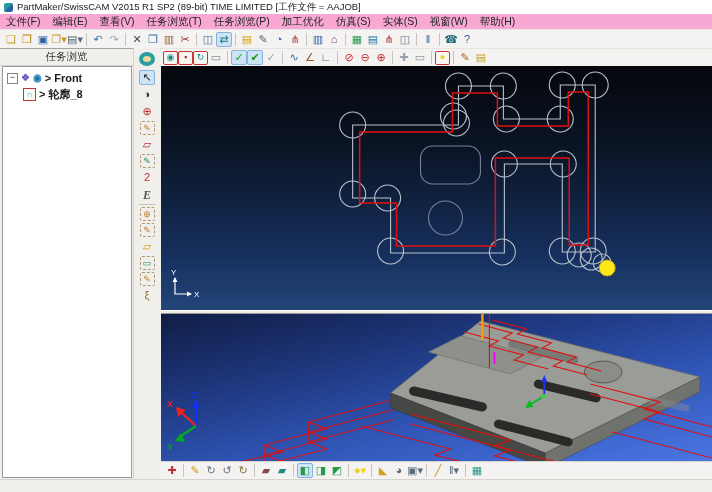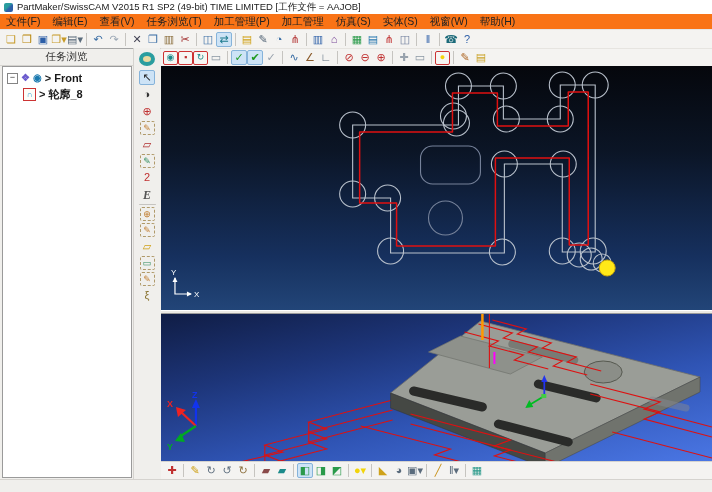--- a/index.html
+++ b/index.html
@@ -1,21 +1,21 @@
 <!DOCTYPE html>
 <html><head>
 <meta charset="utf-8">
 <style>
   html,body{margin:0;padding:0;width:712px;height:492px;overflow:hidden;}
   body{position:relative;font-family:"Liberation Sans",sans-serif;background:#f0efec;color:#1a1a1a;}
   
   .titlebar{position:absolute;top:0;left:0;right:0;height:14px;background:#ffffff;display:flex;align-items:center;gap:4px;padding-left:4px;font-size:9.5px;white-space:nowrap;}
   .appicon{width:9px;height:9px;border-radius:2px;background:linear-gradient(135deg,#2a9d9f 40%,#2d5fa8 60%);flex:none;}
   
-  .menubar{position:absolute;top:14px;left:0;right:0;height:15px;background:#f97316;border-bottom:1px solid #e6e6e6;display:flex;align-items:center;font-size:10.5px;color:#222;}
+  .menubar{position:absolute;top:14px;left:0;right:0;height:15px;background:#f9a8d4;border-bottom:1px solid #e6e6e6;display:flex;align-items:center;font-size:10.5px;color:#222;}
   .menu-item{padding:0 6px;cursor:default;}
   
   .toolbar-main{position:absolute;top:30px;left:0;right:0;height:18px;background:#f4f3f1;border-bottom:1px solid #d5d3cf;display:flex;align-items:center;padding-left:3px;}
   .ti{width:16px;height:15px;display:flex;align-items:center;justify-content:center;font-size:11px;border-radius:2px;flex:none;cursor:default;}
   .ti .g{line-height:1;}
   .ti.sel{background:#cde3f6;border:1px solid #86b3da;height:13px;width:14px;}
   .ti.redbox{border:1px solid #c33;background:#f7f6f3;height:12px;width:13px;font-size:9px;}
   .ti.dash{border:1px dashed #b09a6a;height:12px;width:13px;font-size:9px;}
   .ti.sep{width:0;height:13px;border-left:1px solid #c6c4c0;margin:0 3px;border-radius:0;}
   .ti.vsep{width:17px;height:0;border-top:1px solid #c6c4c0;margin:3px 0;}
@@ -45,36 +45,36 @@
   .vp3d{position:absolute;top:266px;left:0;right:0;height:147px;background:linear-gradient(168deg,#101d45 0%,#1d3579 30%,#2f54b4 62%,#4a76e4 100%);}
   .toolbar3{position:absolute;top:413px;left:0;right:0;height:18px;background:#f4f3f1;border-top:1px solid #d5d3cf;display:flex;align-items:center;padding-left:3px;box-sizing:border-box;}
   svg{display:block;width:100%;height:100%;}
   .statusbar{position:absolute;left:0;right:0;bottom:0;height:13px;background:#f0efec;border-top:1px solid #d5d3cf;box-sizing:border-box;}
 </style>
 </head>
 <body>
 
 <div class="titlebar">
   <span class="appicon"></span>
-  <span>PartMaker/SwissCAM V2015 R1 SP2 (49-bit) TIME LIMITED [工作文件 = AAJOB]</span>
+  <span>PartMaker/SwissCAM V2015 R1 SP2 (89-bit) TIME LIMITED [工作文件 = AAJOB]</span>
 </div>
 
 <div class="menubar">
 
     <span class="menu-item">文件(F)</span>
 
     <span class="menu-item">编辑(E)</span>
 
     <span class="menu-item">查看(V)</span>
 
     <span class="menu-item">任务浏览(T)</span>
 
-    <span class="menu-item">加工管理(P)</span>
-
-    <span class="menu-item">加工管理</span>
+    <span class="menu-item">任务浏览(P)</span>
+
+    <span class="menu-item">加工优化</span>
 
     <span class="menu-item">仿真(S)</span>
 
     <span class="menu-item">实体(S)</span>
 
     <span class="menu-item">视窗(W)</span>
 
     <span class="menu-item">帮助(H)</span>
   </div>
 

